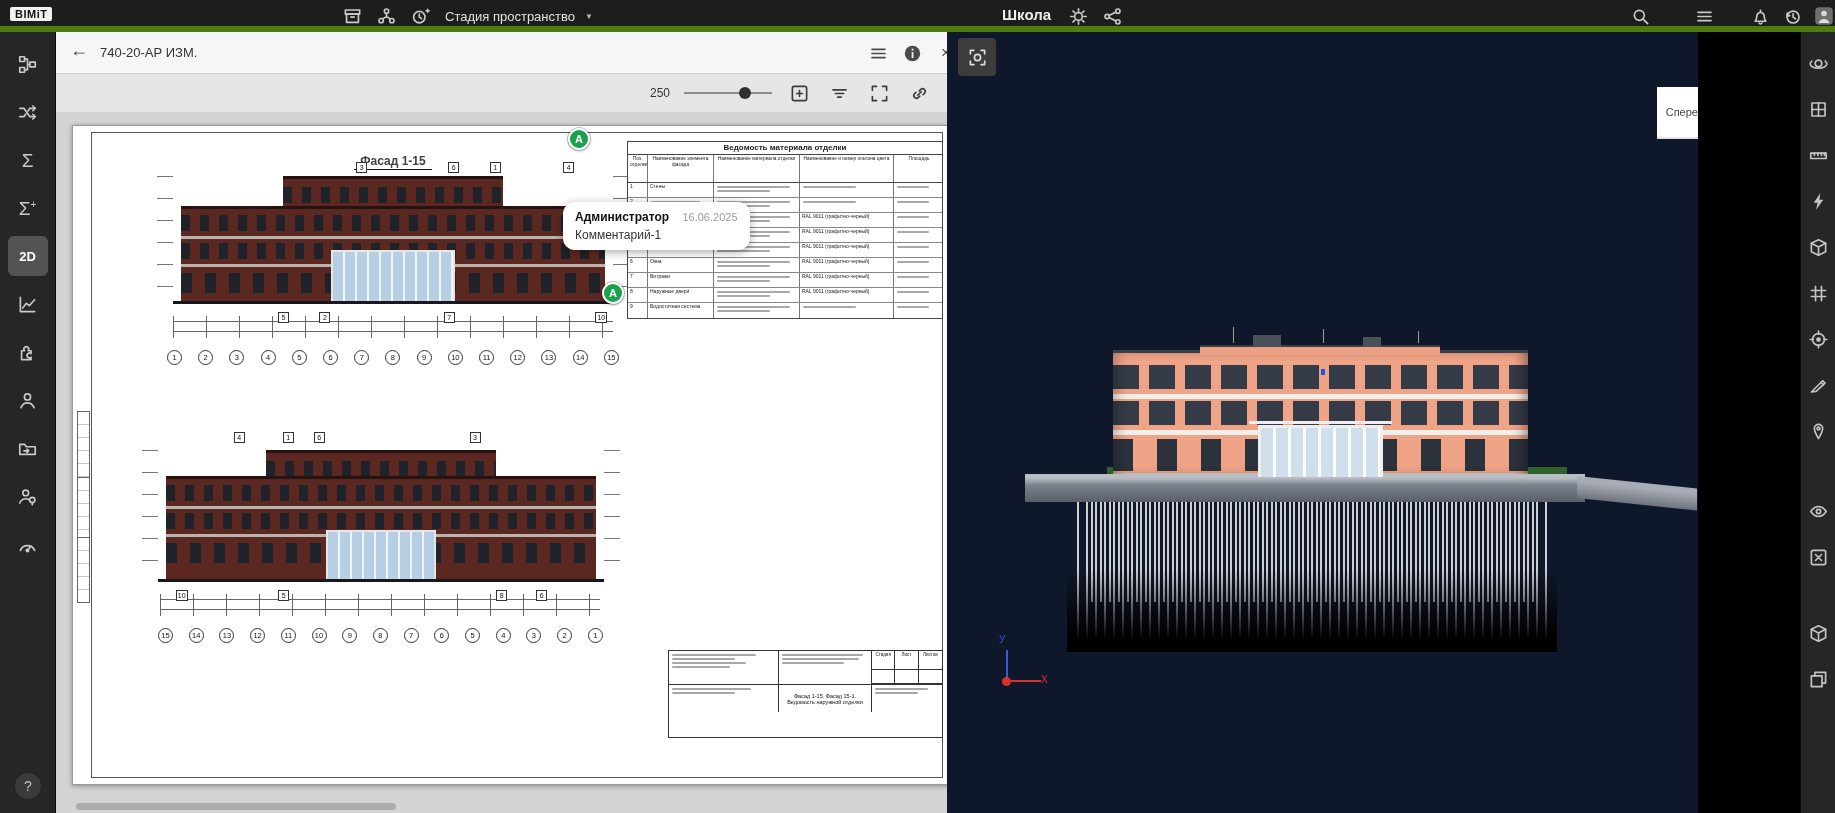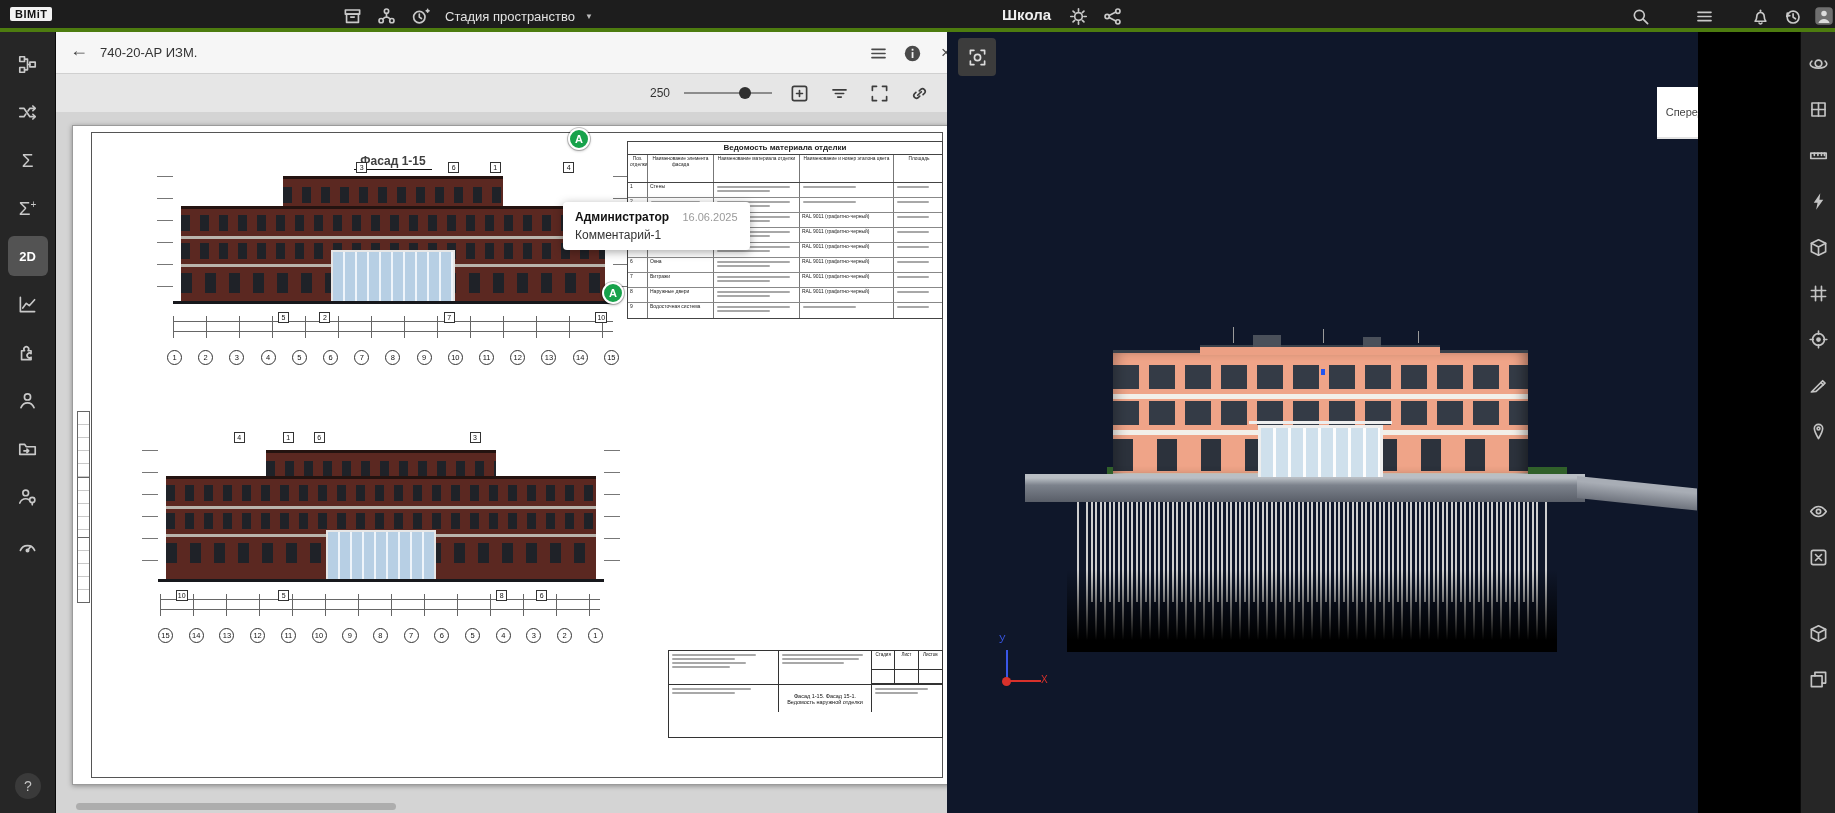--- a/index.html
+++ b/index.html
@@ -2,21 +2,21 @@
 <html><head>
 <meta charset="utf-8">
 <style>
 *{margin:0;padding:0;box-sizing:border-box}
 html,body{width:1835px;height:813px}
 body{font-family:"Liberation Sans",sans-serif;background:#000;position:relative;overflow:hidden;color:#ddd}
 svg{display:block}
 i{font-style:normal}
 
 
-#topbar{position:absolute;left:0;top:0;right:0;height:32px;background:#1d1d1d;border-bottom:4px solid #4d7c0f;z-index:60}
+#topbar{position:absolute;left:0;top:0;right:0;height:32px;background:#1d1d1d;border-bottom:6px solid #4d7c0f;z-index:60}
 .logo{position:absolute;left:10px;top:7px;background:#f2f2f2;color:#111;font-weight:bold;font-size:11px;padding:1px 5px;border-radius:2px;letter-spacing:.5px}
 .tb-icn{position:absolute;top:4px;width:24px;height:24px;display:flex;align-items:center;justify-content:center;color:#c9c9c9;cursor:pointer}
 .workspace{position:absolute;left:445px;top:0;height:32px;display:flex;align-items:center;gap:10px;color:#e2e2e2;font-size:13px;cursor:pointer}
 .workspace .caret{font-size:8px;color:#bbb}
 .project{position:absolute;left:1002px;top:6px;font-size:15px;font-weight:600;color:#eee}
 
 
 #left-rail{position:absolute;left:0;top:32px;bottom:0;width:56px;background:#262626;border-right:1px solid #0a0a0a;z-index:50}
 #left-rail-items{padding-top:8px}
 .rail-item{width:40px;height:40px;margin:4px auto 8px;display:flex;align-items:center;justify-content:center;color:#c9c9c9;border-radius:6px;cursor:pointer}
@@ -93,21 +93,21 @@
 .tb-cell{border-right:1px solid #333;padding:1px 2px;overflow:hidden}
 .tb-cell:last-child{border-right:none}
 #tb-code{display:flex;align-items:center;justify-content:center;font-size:10px;font-weight:bold}
 #tb-sheetname{display:flex;align-items:center;justify-content:center;text-align:center;font-size:5.5px;padding:2px}
 .sll{display:grid;grid-template-columns:1fr 1fr 1fr;text-align:center;font-size:4.5px}
 .sll span{border-right:1px solid #333;border-bottom:1px solid #333;padding:1px 0}
 .sll span:nth-child(3n){border-right:none}
 
 
 .marker{position:absolute;width:22px;height:22px;border-radius:50%;background:#17a24b;border:2px solid #fff;box-shadow:0 0 0 1px rgba(0,0,0,.2),0 1px 3px rgba(0,0,0,.3);color:#fff;font-weight:bold;font-size:11px;display:flex;align-items:center;justify-content:center;cursor:pointer;z-index:6}
-.tooltip{position:absolute;background:#fff;border-radius:4px;box-shadow:0 2px 10px rgba(0,0,0,.35);padding:8px 12px;font-size:12px;color:#222;min-width:160px;z-index:7}
+.tooltip{position:absolute;background:#fff;border-radius:12px;box-shadow:0 2px 10px rgba(0,0,0,.35);padding:8px 12px;font-size:12px;color:#222;min-width:160px;z-index:7}
 .tt-author{font-weight:bold;color:#111}
 .tt-date{color:#9a9a9a;font-size:11px;margin-left:10px}
 .tt-text{margin-top:4px;color:#333}
 
 
 #viewer3d{position:absolute;left:947px;top:32px;width:751px;bottom:0;background:#0f172a;overflow:hidden}
 #v3-tool{position:absolute;left:11px;top:6px;width:38px;height:38px;background:#3c3c3c;border-radius:4px;display:flex;align-items:center;justify-content:center;color:#ddd;cursor:pointer}
 #viewcube{position:absolute;left:710px;top:55px;width:66px;height:52px;background:#fff;border-right:4px solid #cfcfcf;border-bottom:2px solid #e3e3e3;display:flex;align-items:center;justify-content:center;color:#444;font-size:11px;cursor:pointer}
 #model3d{position:absolute;left:60px;top:308px;width:690px;height:330px}
 #m-slab{position:absolute;left:18px;top:134px;width:560px;height:28px;background:linear-gradient(180deg,#b9bec4 0 4px,#7c828c 40%,#595e68)}

